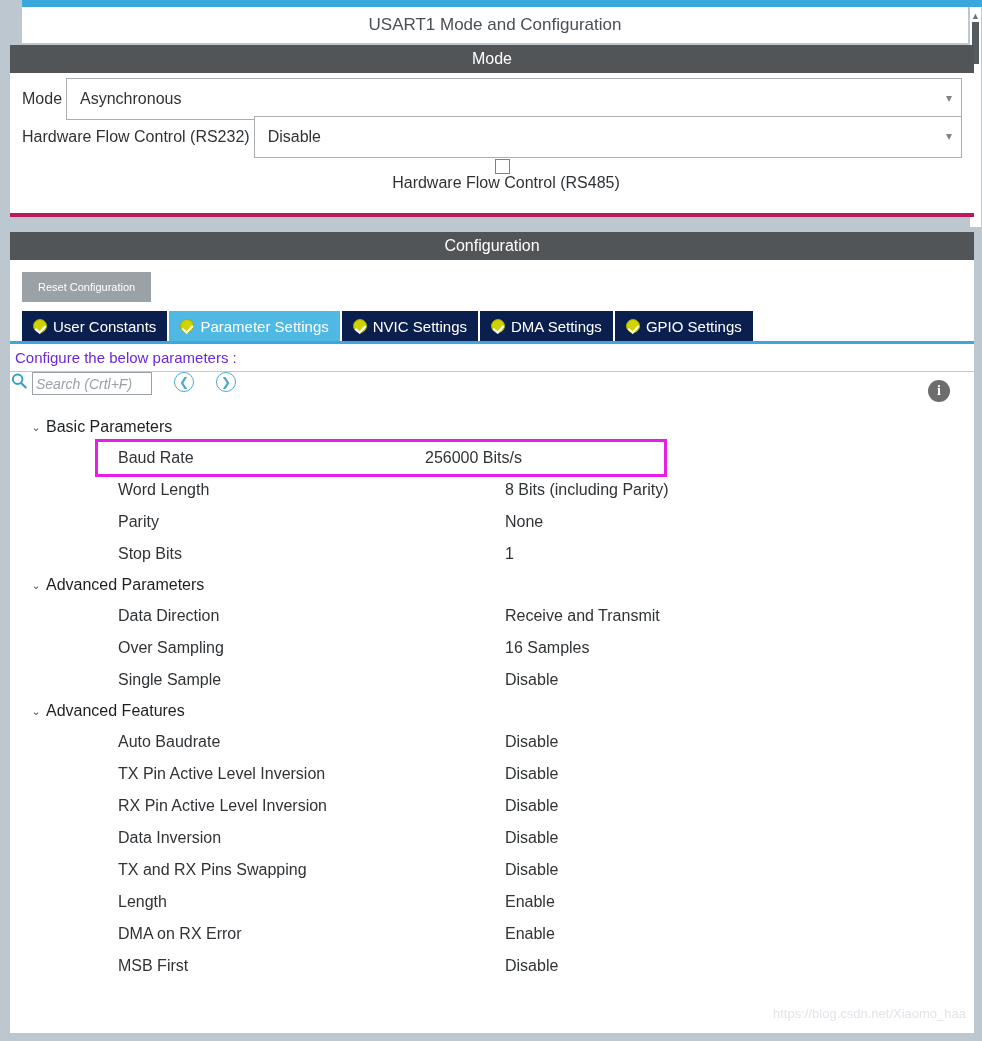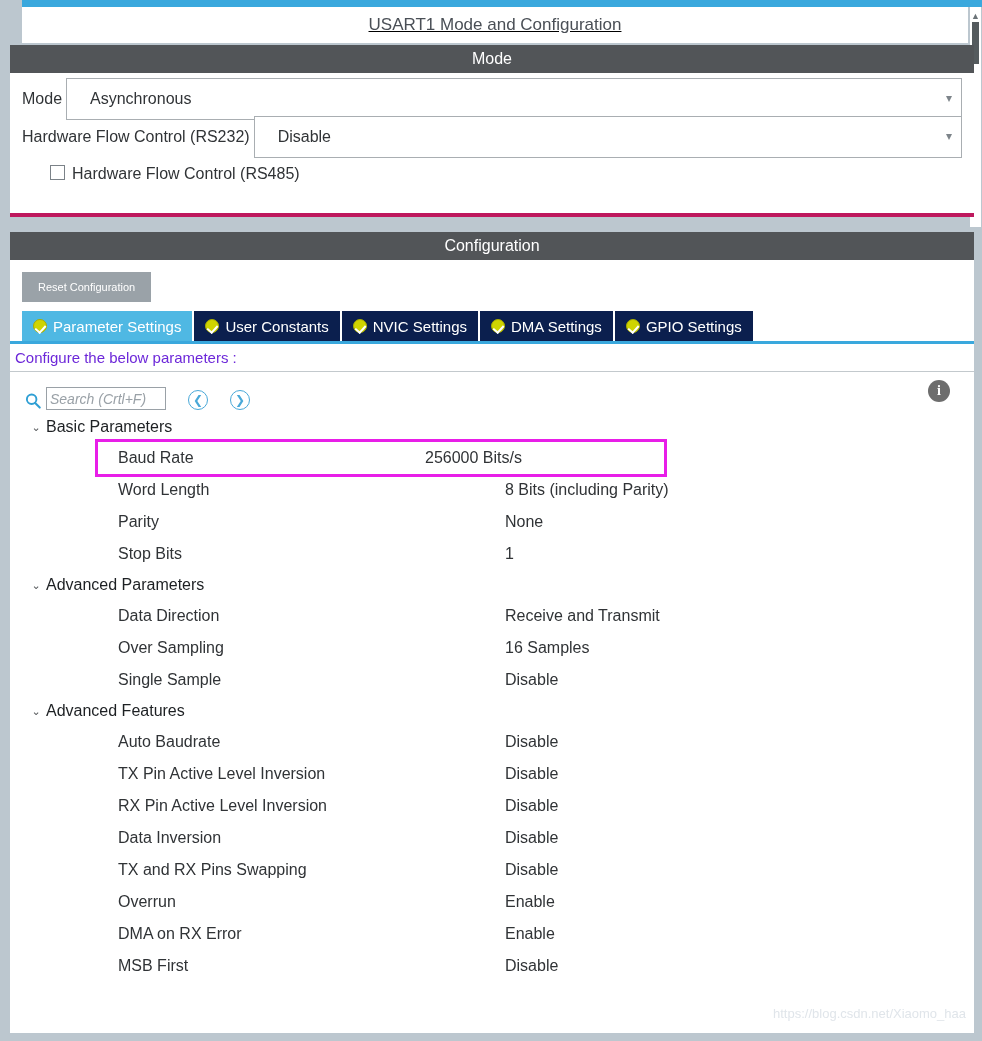--- a/index.html
+++ b/index.html
@@ -48,21 +48,21 @@
   .right-scroll-arrow {
     position: absolute;
     left: 971px; top: 12px; width: 9px; height: 9px;
     color: #6b7378; font-size: 9px; line-height: 9px; text-align: center;
   }
   
   .title-bar {
     position: absolute;
     left: 22px; top: 7px; width: 946px; height: 36px;
     background: #ffffff;
-    display: flex; align-items: center; justify-content: center; text-decoration: underline;
+    display: flex; align-items: center; justify-content: center;
   }
   .title-bar .title-text {
     font-size: 17px;
     color: #4a4f56;
   }
   
   .section-header {
     background: #525558;
     color: #ffffff;
     font-size: 16px;
@@ -87,35 +87,36 @@
     font-size: 16px; color: #303336;
     white-space: nowrap;
     padding-right: 4px;
   }
   .combo {
     flex: 1 1 auto;
     height: 42px;
     border: 1px solid #a9aeb2;
     background: #ffffff;
     display: flex; align-items: center;
-    padding-left: 23px;
+    padding-left: 13px;
     position: relative;
     font-size: 16px;
     color: #303336;
   }
   .combo .chev {
     position: absolute; right: 9px; top: 50%;
     transform: translateY(-55%);
     font-size: 12px; color: #7d848a;
   }
   .check-row {
-    display: flex; 
+    display: flex; align-items: center;
     height: 30px;
     padding-left: 28px;
-    margin-top: 12px;
+    margin-top: 6px;
+    flex-direction: column;
   }
   .checkbox {
     width: 15px; height: 15px;
     border: 1px solid #7b8288;
     background: #ffffff;
     margin-right: 7px;
     flex: none;
   }
   .check-label { font-size: 16px; color: #303336; }
   
@@ -188,22 +189,21 @@
     display: flex; align-items: center;
     padding-left: 5px;
     border-bottom: 1px solid #c3c9cd;
     background: #ffffff;
     font-size: 15px;
     color: #6d28d9;
   }
   
   .search-row {
     height: 38px;
-    display: flex; align-items: flex-end;
-    padding-left: 14px;
+    display: flex; align-items: flex-start;
     background: #ffffff;
     position: relative;
   }
   .search-icon {
     width: 18px; height: 18px;
     margin-right: 4px;
     flex: none;
   }
   .search-input {
     width: 120px; height: 23px;
@@ -344,27 +344,27 @@
   <div class="config-panel">
     <div class="section-header">
       <span>Configuration</span>
     </div>
 
     <div class="reset-area">
       <button class="reset-btn">Reset Configuration</button>
     </div>
 
     <div class="tab-strip" id="tab-strip">
+        <div class="tab">
+          <span class="tab-ico"></span>
+          <span>User Constants</span>
+        </div>
         <div class="tab active">
           <span class="tab-ico"></span>
           <span>Parameter Settings</span>
-        </div>
-        <div class="tab">
-          <span class="tab-ico"></span>
-          <span>User Constants</span>
         </div>
         <div class="tab">
           <span class="tab-ico"></span>
           <span>NVIC Settings</span>
         </div>
         <div class="tab">
           <span class="tab-ico"></span>
           <span>DMA Settings</span>
         </div>
         <div class="tab">
@@ -443,21 +443,21 @@
         </div>
         <div class="param-row">
           <span class="param-name">Data Inversion</span>
           <span class="param-value">Disable</span>
         </div>
         <div class="param-row">
           <span class="param-name">TX and RX Pins Swapping</span>
           <span class="param-value">Disable</span>
         </div>
         <div class="param-row">
-          <span class="param-name">Overrun</span>
+          <span class="param-name">Length</span>
           <span class="param-value">Enable</span>
         </div>
         <div class="param-row">
           <span class="param-name">DMA on RX Error</span>
           <span class="param-value">Enable</span>
         </div>
         <div class="param-row">
           <span class="param-name">MSB First</span>
           <span class="param-value">Disable</span>
         </div>

